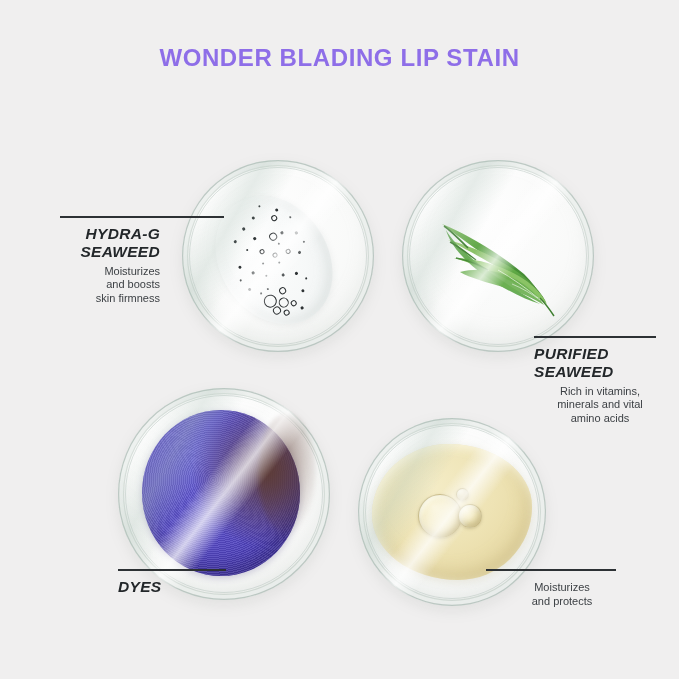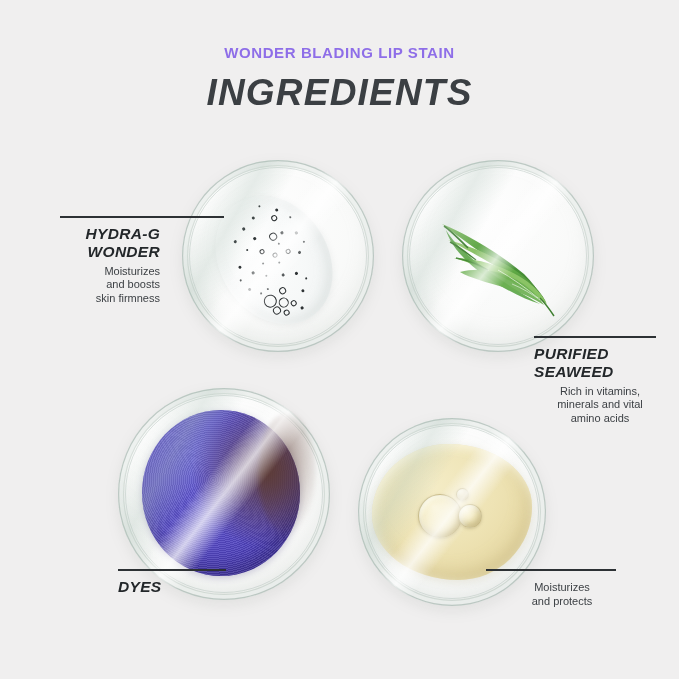--- a/index.html
+++ b/index.html
@@ -12,21 +12,21 @@
   #page {
     position:relative;
     width:679px; height:679px;
     background:#f0efef;
   }
 
   
   .brand-title {
     position:absolute; left:0; top:44px; width:679px;
     text-align:center;
-    font-size:15px; font-weight:bold; letter-spacing:0.6px;
+    font-size:24px; font-weight:bold; letter-spacing:0.6px;
     color:#8e6ee8;
     font-family:"Liberation Sans", sans-serif;
   }
   .main-title {
     position:absolute; left:0; top:72px; width:679px;
     text-align:center;
     font-size:37px; font-weight:bold; font-style:italic;
     letter-spacing:1.2px;
     color:#3b3f43;
     font-family:"Liberation Sans", sans-serif;
@@ -157,21 +157,20 @@
   .ta-r { text-align:right; }
   .ta-l { text-align:left; }
   .ta-c { text-align:center; }
 </style>
 </head>
 <body>
 
 <div id="page">
 
   <div class="brand-title">WONDER BLADING LIP STAIN</div>
-  <div class="main-title">INGREDIENTS</div>
 
   <div class="dish" id="dish-hydra">
     <div class="gel-blob">
       <span class="bub ring" style="left:22px;top:94px;width:13px;height:13px;"></span>
       <span class="bub ring" style="left:34px;top:104px;width:10px;height:10px;"></span>
       <span class="bub ring" style="left:25px;top:108px;width:8px;height:8px;"></span>
       <span class="bub ring" style="left:41px;top:95px;width:7px;height:7px;"></span>
       <span class="bub ring" style="left:33px;top:116px;width:6px;height:6px;"></span>
       <span class="bub ring" style="left:44px;top:112px;width:6px;height:6px;"></span>
       <span class="bub ring" style="left:62px;top:44px;width:8px;height:8px;"></span>
@@ -249,21 +248,21 @@
   <div class="dish" id="dish-squalane">
     <div class="oil-pool"></div>
     <div class="oil-drop" style="left:60px;top:76px;width:44px;height:44px;"></div>
     <div class="oil-drop" style="left:100px;top:86px;width:24px;height:24px;"></div>
     <div class="oil-drop" style="left:98px;top:70px;width:13px;height:13px;"></div>
   </div>
 
   <div class="callout" style="left:28px; top:225px; width:132px;">
     <div class="rule" style="left:32px; top:-9px; width:164px;"></div>
     <div class="c-title ta-r">HYDRA-G
-WONDER</div>
+SEAWEED</div>
     <div class="c-desc ta-r">Moisturizes
 and boosts
 skin firmness</div>
   </div>
 
   <div class="callout" style="left:118px; top:578px; width:120px;">
     <div class="rule" style="left:0px; top:-9px; width:108px;"></div>
     <div class="c-title ta-l">DYES</div>
     <div class="c-desc ta-l"></div>
   </div>

